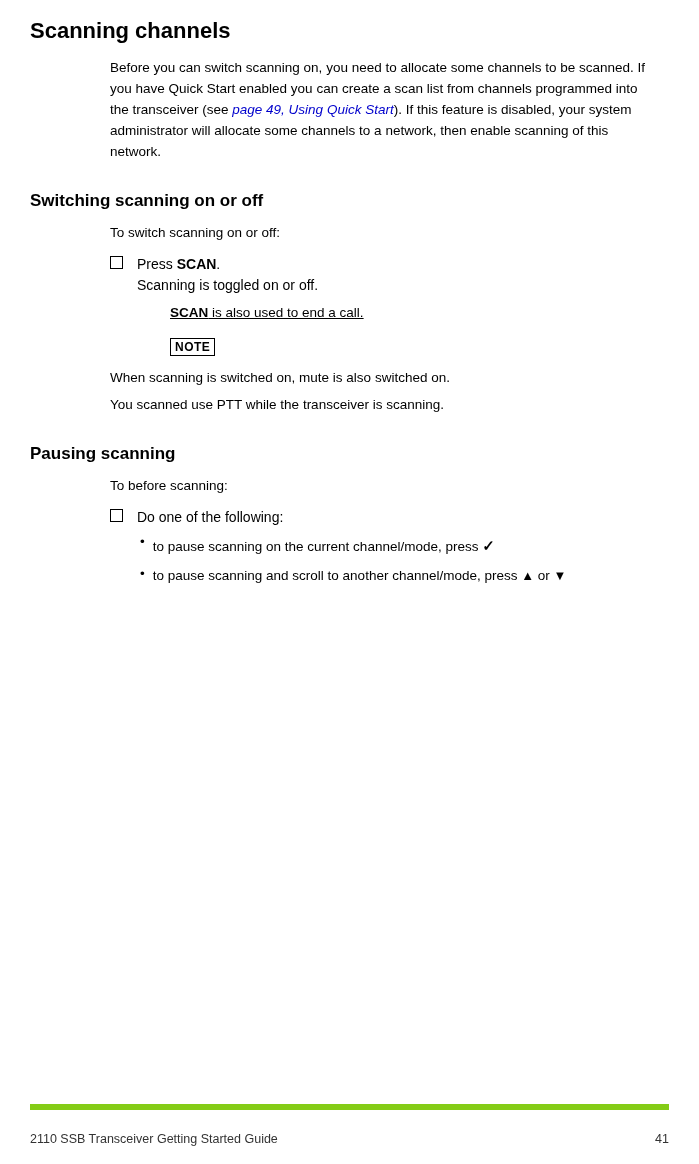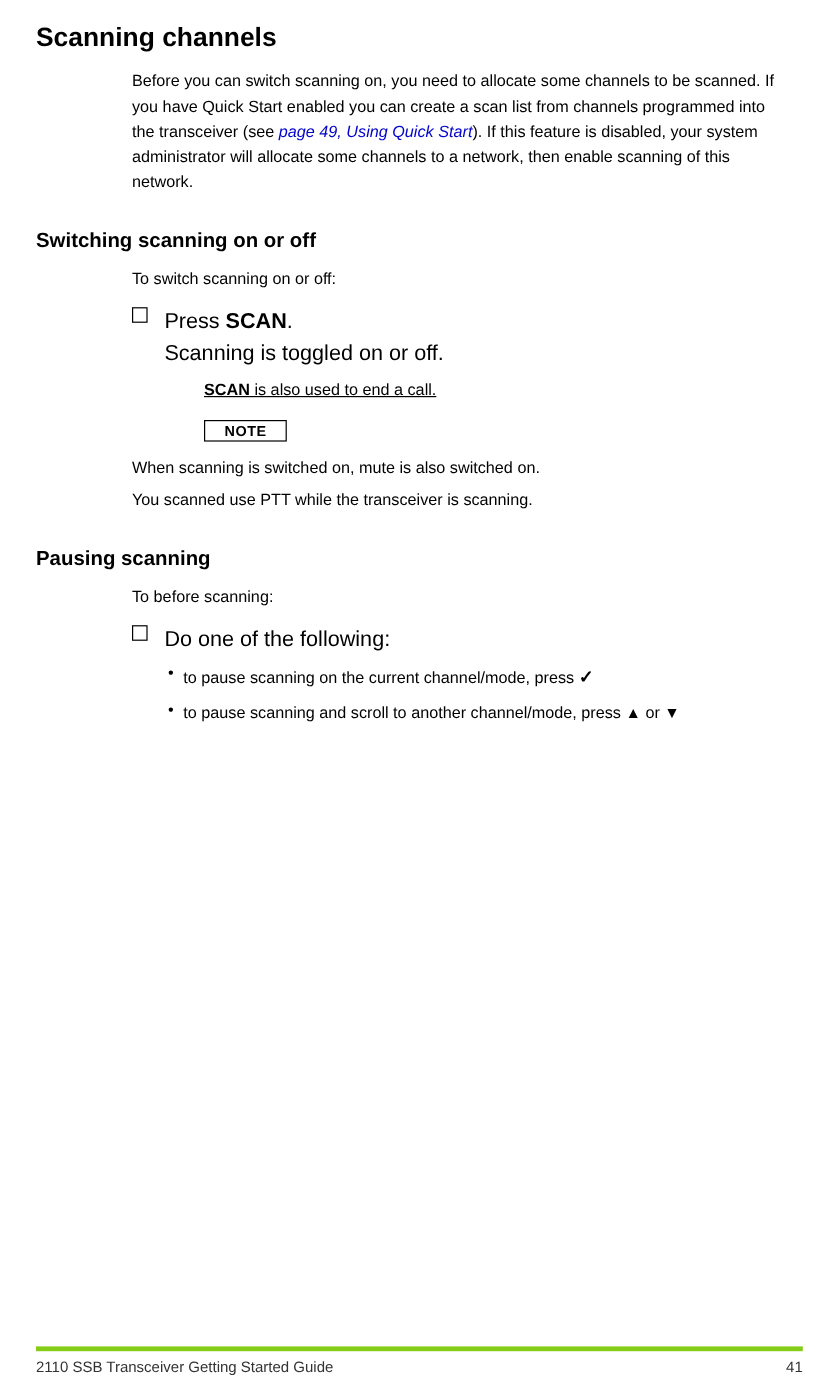--- a/index.html
+++ b/index.html
@@ -84,37 +84,37 @@
       height: 13px;
       border: 1.5px solid #000;
       display: inline-block;
       margin-right: 14px;
       margin-top: 2px;
       flex-shrink: 0;
     }
 
     .bullet-content {
       line-height: 1.55;
-      font-size: 18px;
+      font-size: 14px;
     }
 
     .note-block {
       display: flex;
       align-items: flex-start;
       margin-left: 140px;
       margin-right: 20px;
       margin-top: 12px;
       margin-bottom: 12px;
     }
 
     .note-label {
       font-weight: bold;
       font-size: 12px;
       border: 1.5px solid #000;
-      padding: 1px 16px;
+      padding: 1px 4px;
       margin-right: 20px;
       flex-shrink: 0;
       margin-top: 2px;
       letter-spacing: 0.5px;
     }
 
     .note-content {
       line-height: 1.55;
       font-size: 13.5px;
     }
@@ -169,22 +169,22 @@
     }
 
     .page-footer {
       position: absolute;
       bottom: 18px;
       left: 30px;
       right: 30px;
       display: flex;
       justify-content: space-between;
       align-items: center;
-      border-top: 4px solid #84cc16;
-      padding-top: 6px;
+      border-top: 6px solid #84cc16;
+      padding-top: 22px;
       font-size: 12.5px;
       color: #333;
     }
   </style>
 </head>
 <body>
 
 <div class="page-container">
 
 

